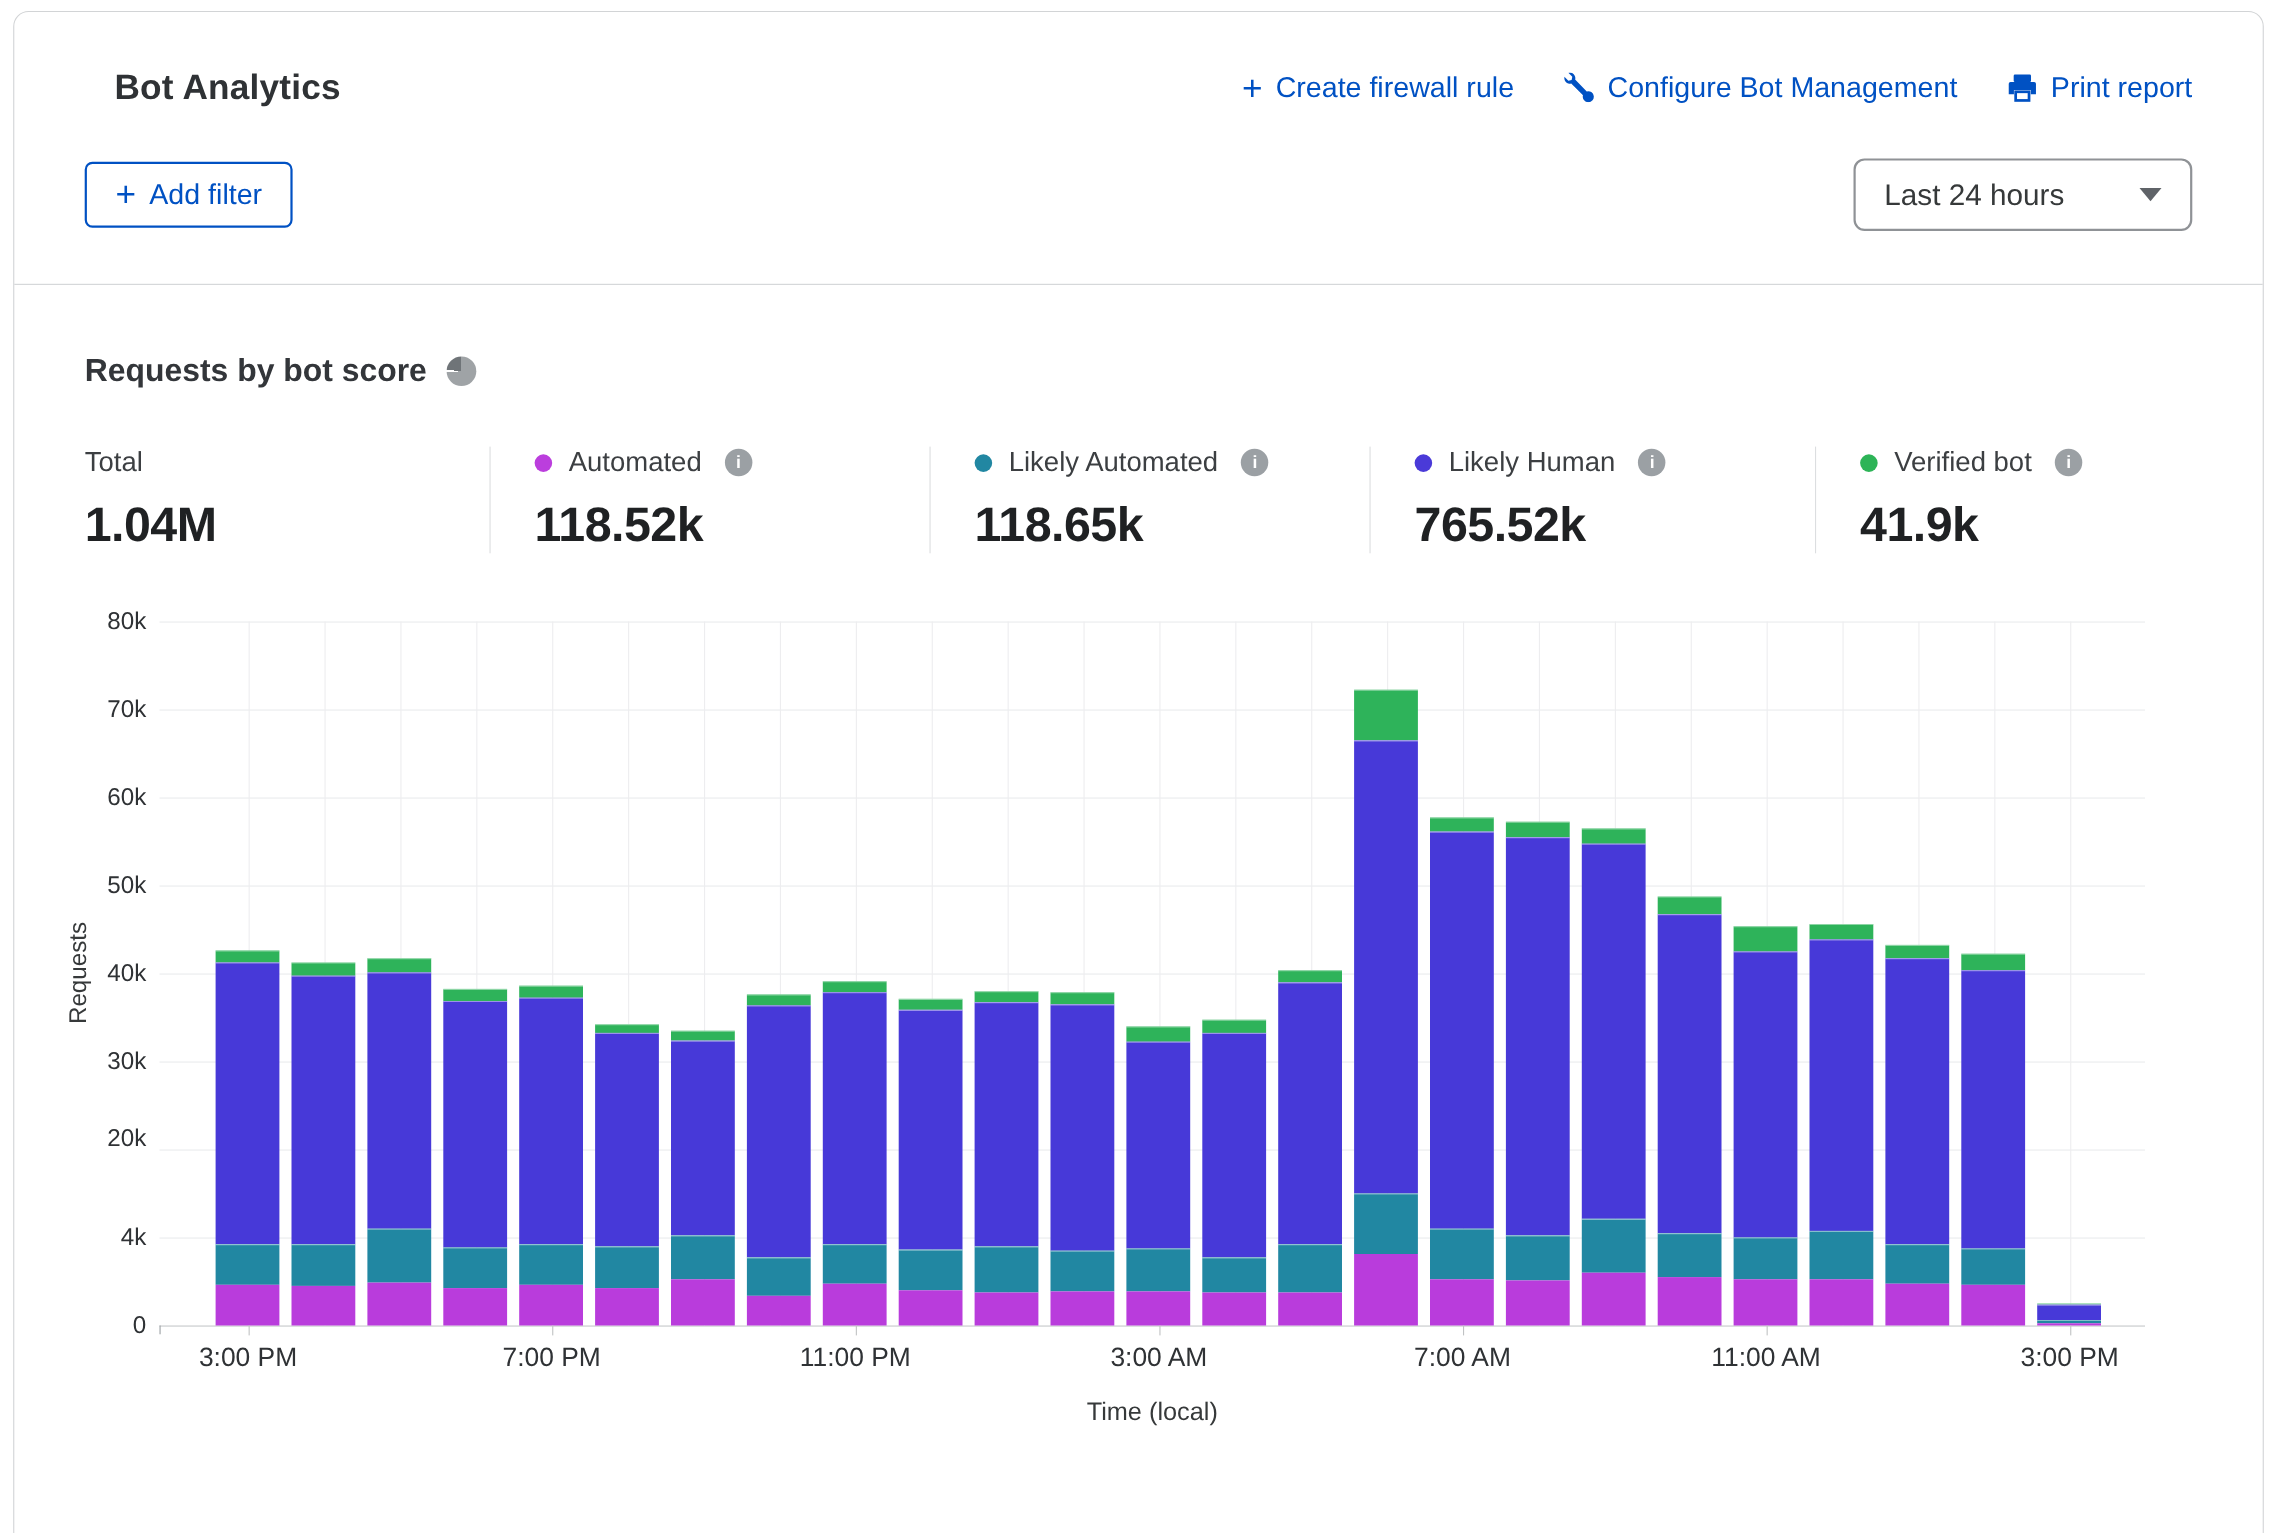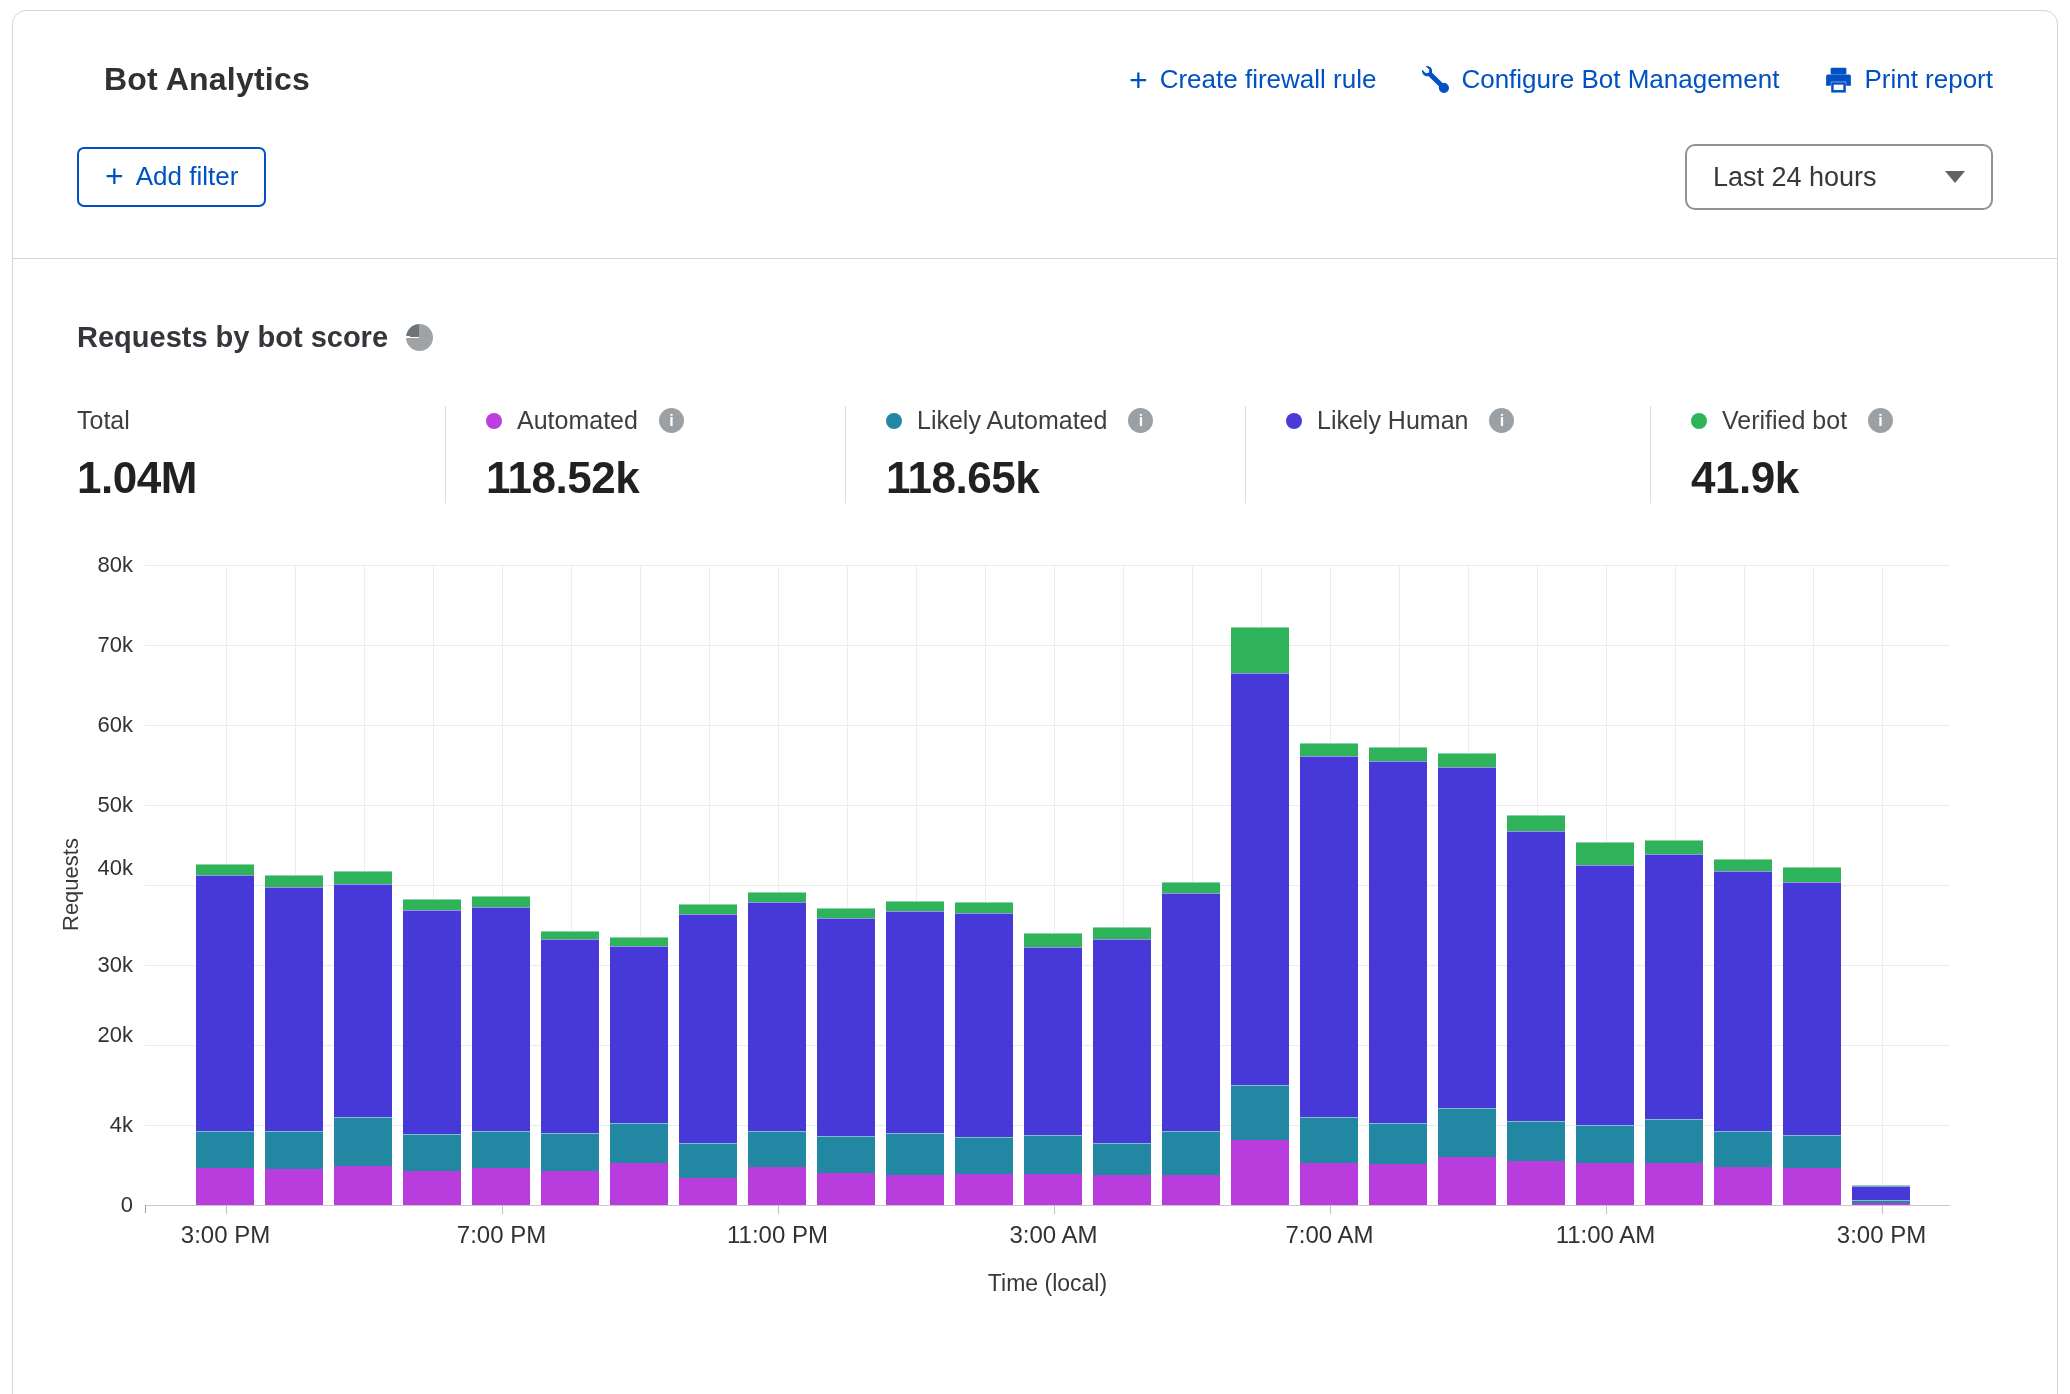--- a/index.html
+++ b/index.html
@@ -148,40 +148,41 @@
             <span class="info-icon">i</span>
           </div>
           <div class="stat-value">118.65k</div>
         </div>
         <div class="stat">
           <div class="stat-label">
             <span class="dot" style="background: rgb(74, 58, 216);"></span>
             <span>Likely Human</span>
             <span class="info-icon">i</span>
           </div>
+          <div class="stat-value">765.52k</div>
         </div>
         <div class="stat">
           <div class="stat-label">
             <span class="dot" style="background: rgb(45, 180, 87);"></span>
             <span>Verified bot</span>
             <span class="info-icon">i</span>
           </div>
           <div class="stat-value">41.9k</div>
         </div>
       </div>
 
     <div class="chart">
       <div class="chart-row">
         <div class="ylab">Requests</div>
         <div class="yticks" id="yticks">
             <div class="ytick" style="top: 0px;">80k</div>
             <div class="ytick" style="top: 80px;">70k</div>
             <div class="ytick" style="top: 160px;">60k</div>
             <div class="ytick" style="top: 240px;">50k</div>
-            <div class="ytick" style="top: 303px;">40k</div>
+            <div class="ytick" style="top: 320px;">40k</div>
             <div class="ytick" style="top: 400px;">30k</div>
             <div class="ytick" style="top: 470px;">20k</div>
             <div class="ytick" style="top: 560px;">4k</div>
             <div class="ytick" style="top: 640px;">0</div>
           </div>
         <div class="plot" id="plot">
             <div class="hgrid" style="top: 0px;"></div>
             <div class="hgrid" style="top: 80px;"></div>
             <div class="hgrid" style="top: 160px;"></div>
             <div class="hgrid" style="top: 240px;"></div>

